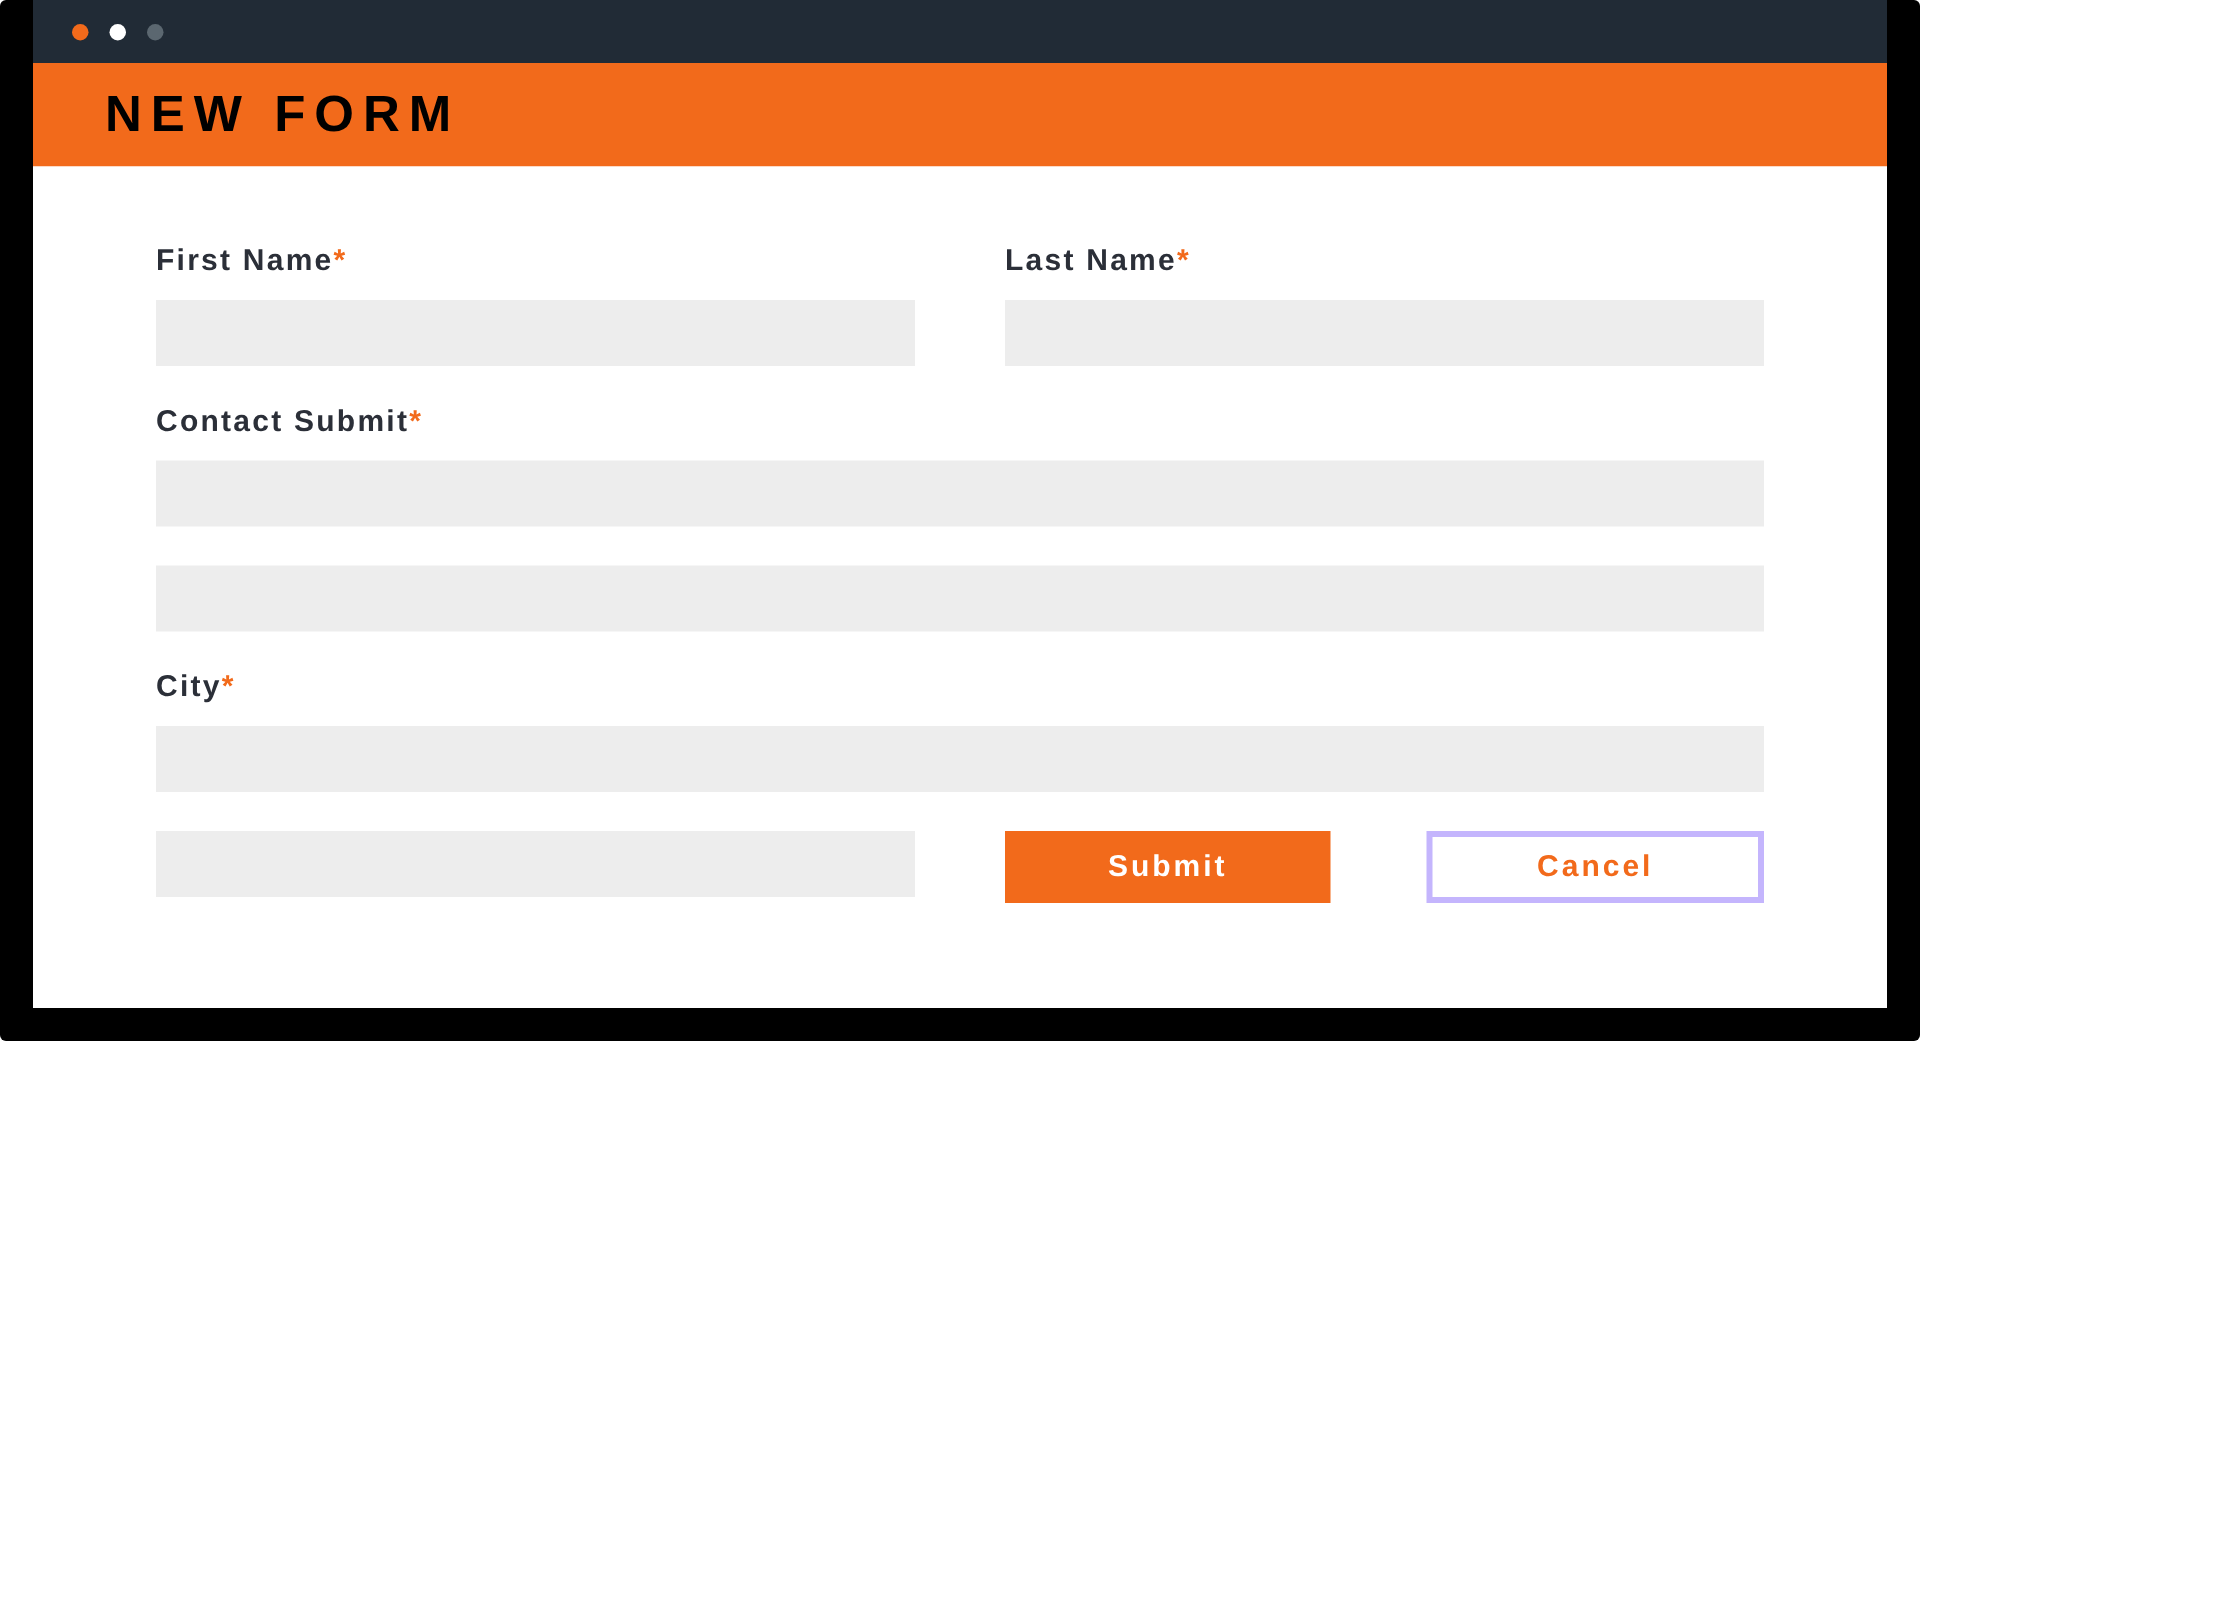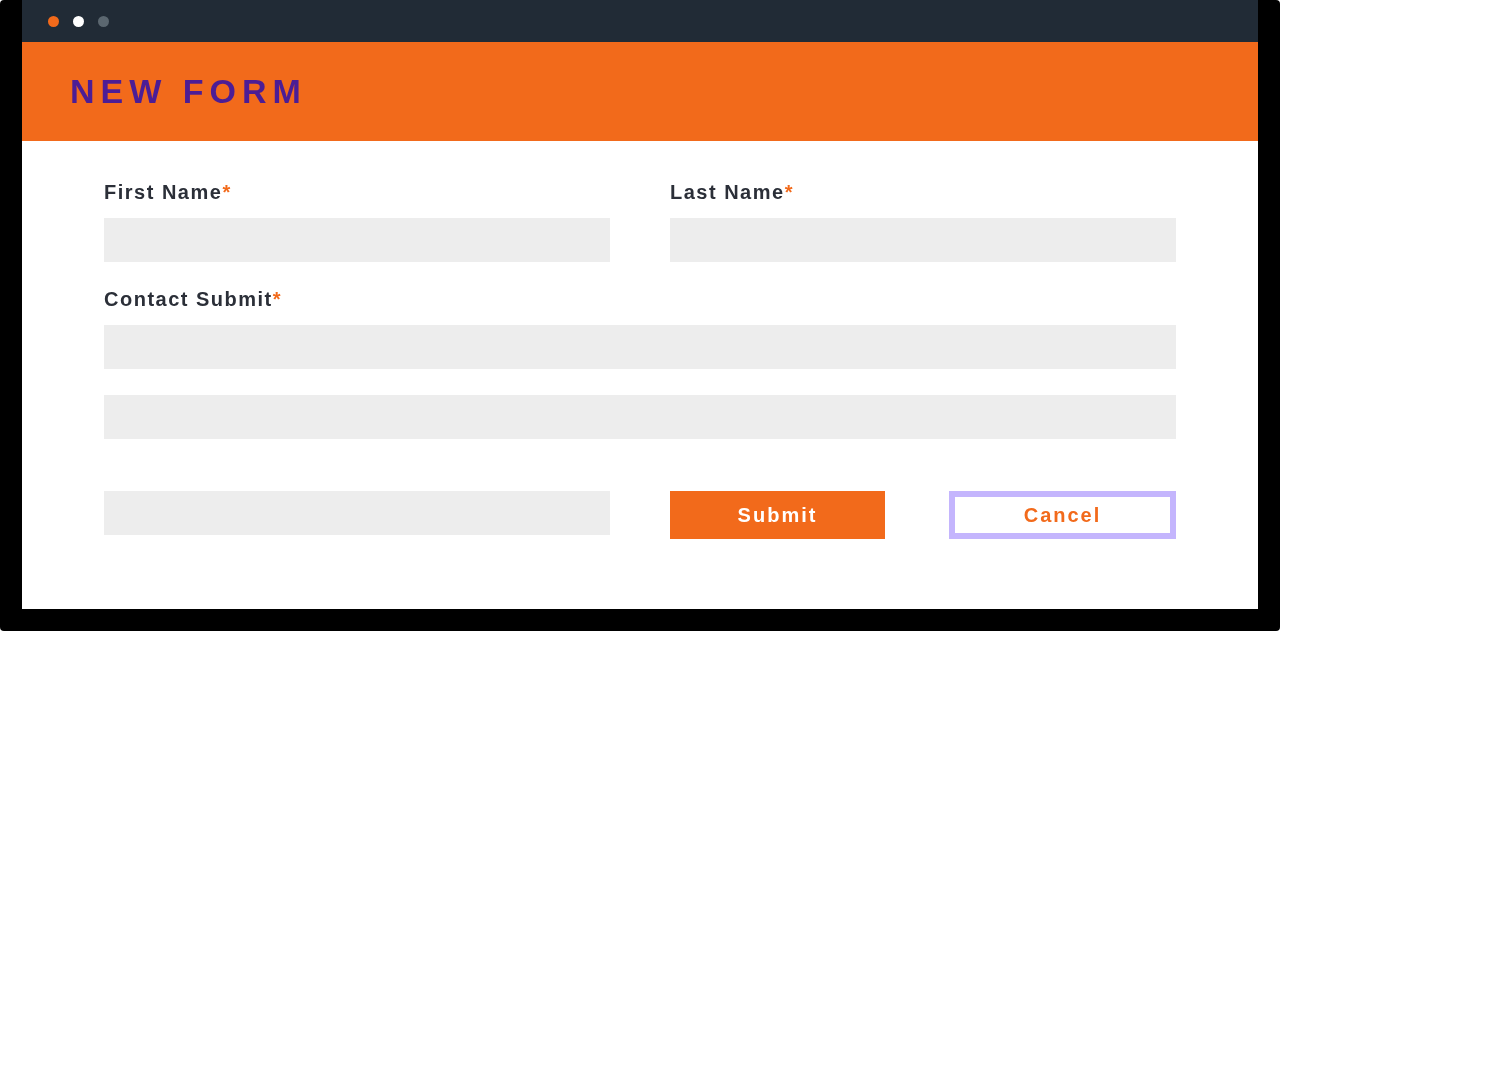--- a/index.html
+++ b/index.html
@@ -32,30 +32,30 @@
     .tl-dot {
       width: 11px;
       height: 11px;
       border-radius: 50%;
     }
     .dot-orange { background: #f26a1b; }
     .dot-white  { background: #ffffff; }
     .dot-gray   { background: #5b6770; }
     .header {
       background: #f26a1b;
-      color: #4c1d95;
-      padding: 30px 48px;
+      color: #000000;
+      padding: 15px 48px;
       font-size: 34px;
       font-weight: 600;
       letter-spacing: 6px;
       text-transform: uppercase;
     }
     .content {
       background: #fff;
-      padding: 40px 82px 70px 82px;
+      padding: 52px 82px 70px 82px;
     }
     .row {
       display: flex;
       gap: 60px;
       margin-bottom: 26px;
     }
     .field {
       flex: 1;
       display: flex;
       flex-direction: column;
@@ -95,21 +95,21 @@
       align-items: center;
       justify-content: center;
     }
     .btn-primary {
       background: #f26a1b;
       color: #fff;
     }
     .btn-secondary {
       background: #fff;
       color: #f26a1b;
-      border: 6px solid #c4b5fd;
+      border: 4px solid #c4b5fd;
     }
   </style>
 </head>
 <body>
 
 <div class="frame">
   <div class="window">
 
     <div class="titlebar">
       <div class="tl-dot dot-orange"></div>
@@ -146,20 +146,26 @@
         </div>
       </div>
 
       <div class="row">
         <div class="field full">
           <input class="input" type="text" value="" style="">
         </div>
       </div>
 
       <div class="row">
+        <div class="field">
+          <div class="label">
+            <span>City</span><span class="req">*</span>
+          </div>
+          <input class="input" type="text" value="" style="">
+        </div>
       </div>
 
       <div class="row" style="margin-bottom:0;">
         <div class="field">
           <input class="input" type="password" value="" style="">
         </div>
         <div class="actions">
           <button class="btn btn-primary">Submit</button>
           <button class="btn btn-secondary">Cancel</button>
         </div>

